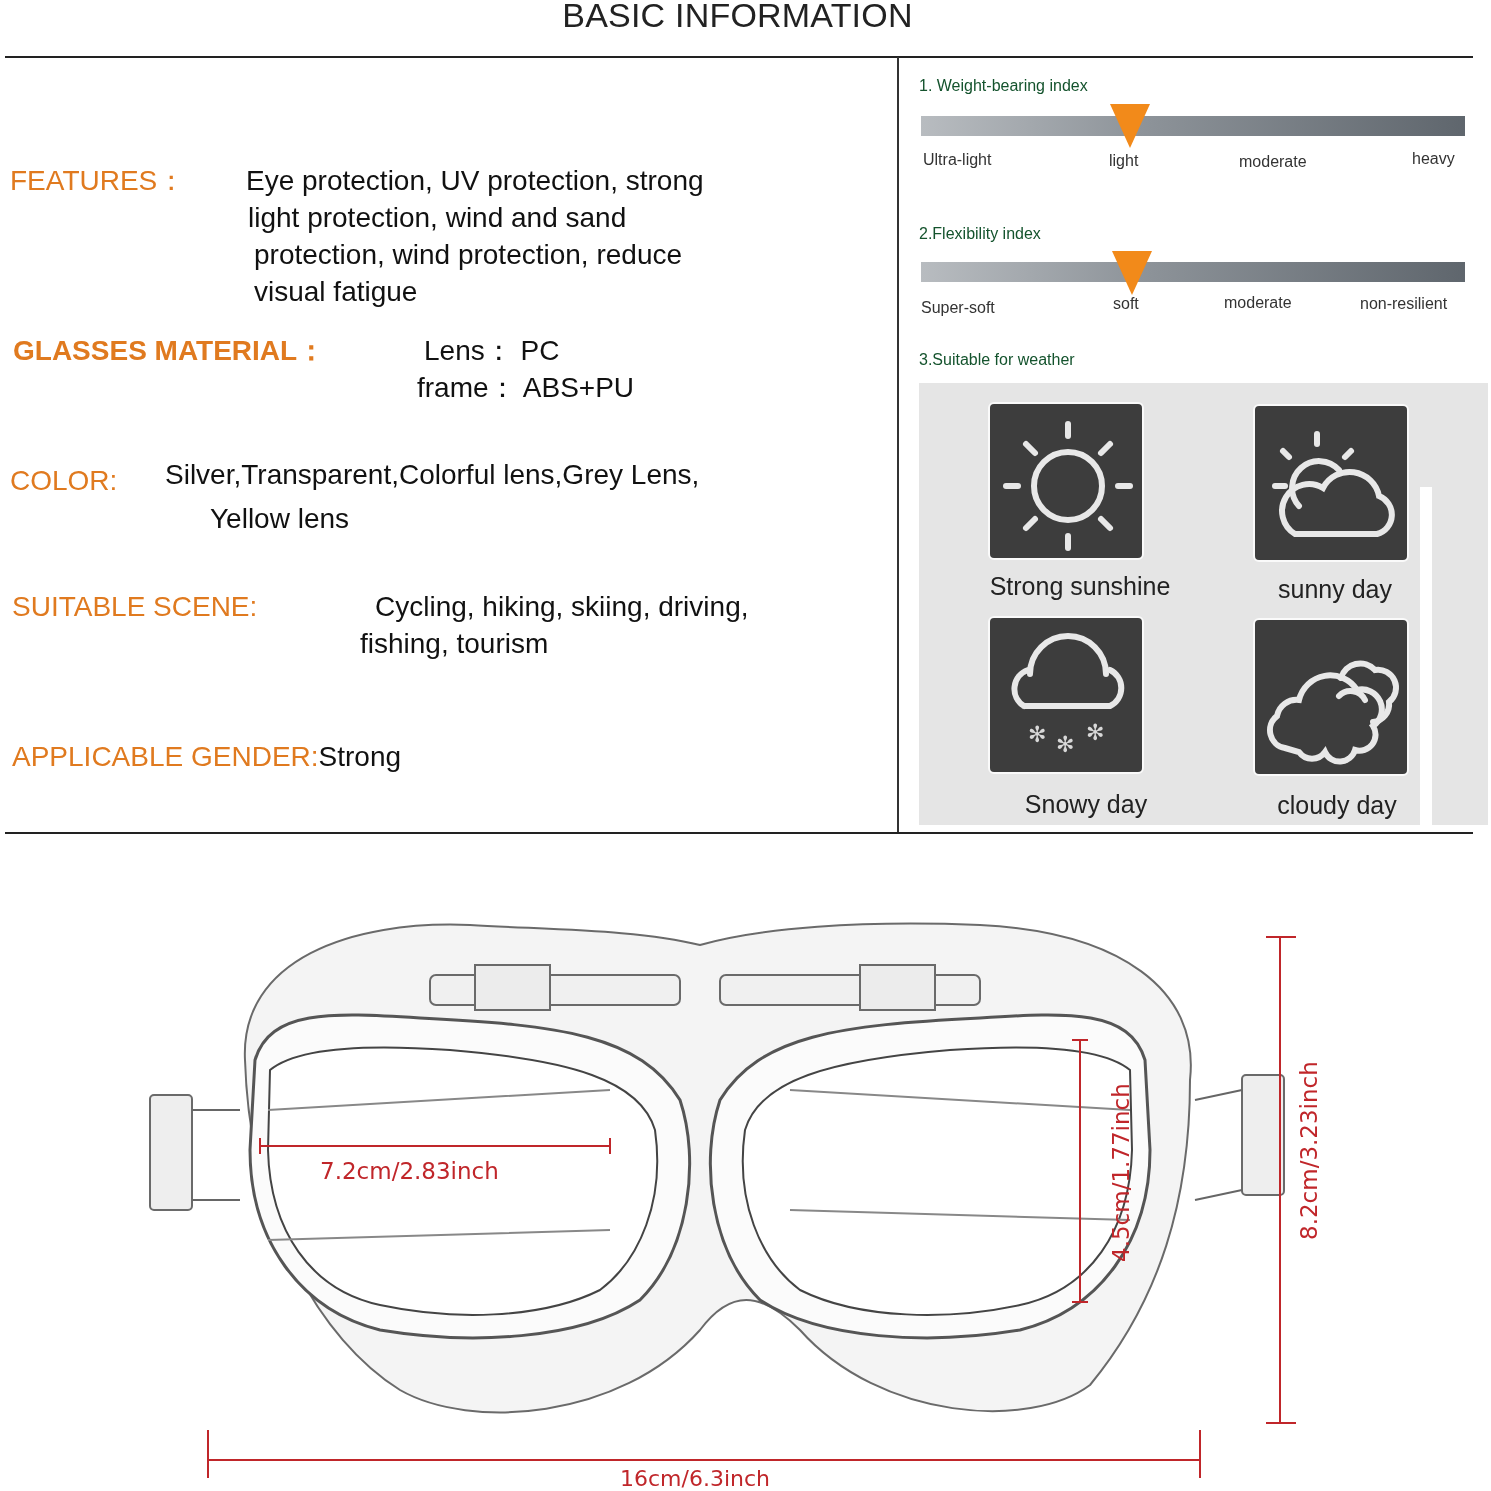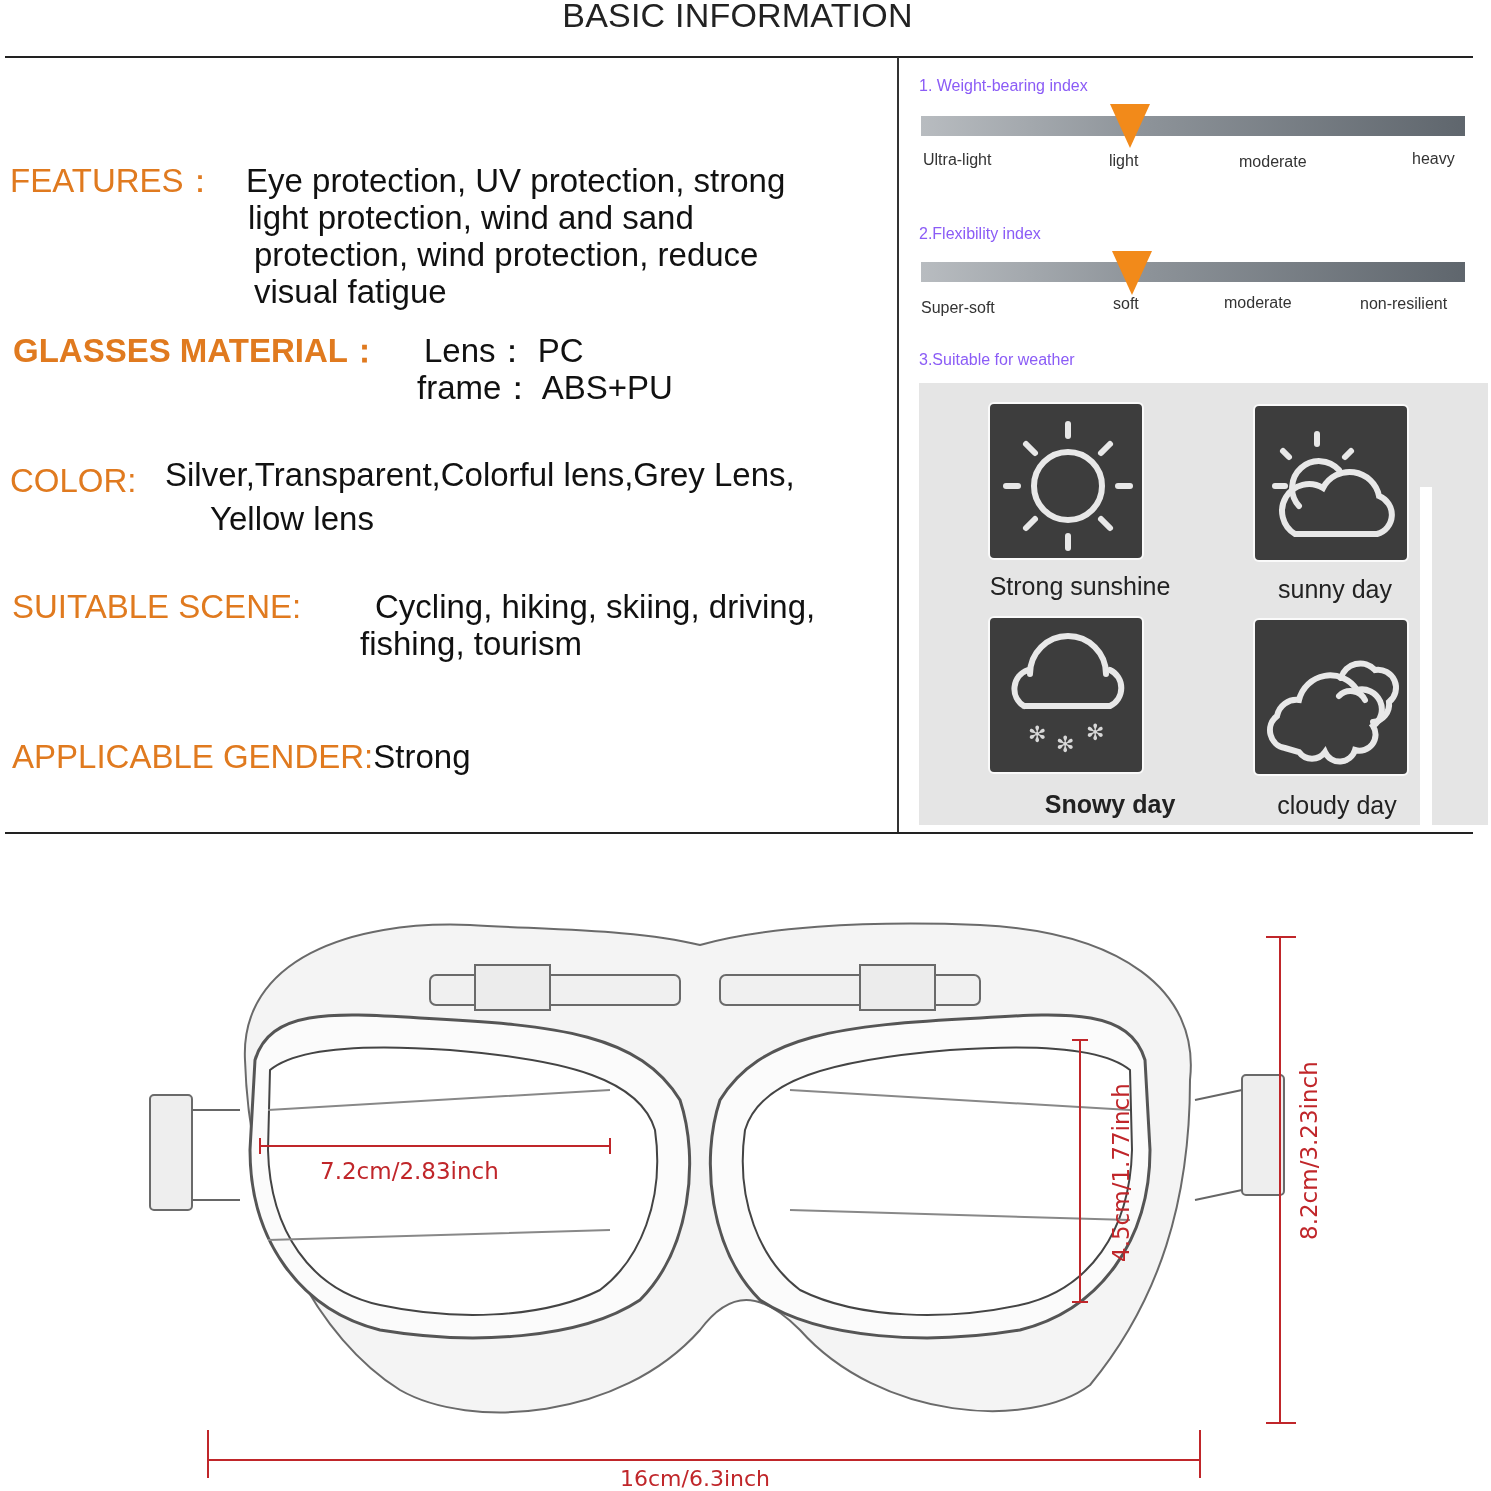--- a/index.html
+++ b/index.html
@@ -5,24 +5,24 @@
   html, body { margin:0; padding:0; background:#fff; }
   body { width:1491px; height:1491px; position:relative; overflow:hidden; font-family:"Liberation Sans", sans-serif; color:#111; }
   .abs { position:absolute; }
   .title { left:0; width:1491px; top:-4px; text-align:center; font-size:34px; color:#222; letter-spacing:0.2px; }
   .title span { display:inline-block; margin-left:-16px; }
   .hr-top { left:5px; top:56px; width:1468px; height:2px; background:#222; }
   .hr-bot { left:5px; top:832px; width:1468px; height:2px; background:#222; }
   .vdiv { left:897px; top:57px; width:2px; height:776px; background:#333; }
 
   .label { color:#e07a1f; }
-  .row { font-size:33px; line-height:37px; }
+  .row { font-size:28px; line-height:37px; }
   .val { color:#111; }
 
-  .idx-title { font-size:16px; color:#8b5cf6; }
+  .idx-title { font-size:16px; color:#14532d; }
   .bar { height:20px; background:linear-gradient(90deg,#b8bcc0 0%, #8e949a 40%, #5f666d 100%); }
   .tick { font-size:16px; color:#333; }
   .marker { width:0; height:0; border-left:20px solid transparent; border-right:20px solid transparent; border-top:44px solid #f28a1a; }
 
   .weather-panel { left:919px; top:383px; width:569px; height:442px; background:#e5e5e5; }
   .wicon { width:156px; height:158px; background:#3d3d3d; border-radius:6px; border:2px solid #fafafa; box-sizing:border-box; }
   .wlabel { font-size:25px; color:#222; text-align:center; }
   .whitebar { left:1420px; top:487px; width:12px; height:345px; background:#fff; }
 
   .dim-text { color:#c0262a; font-family:"DejaVu Sans", sans-serif; }
@@ -116,21 +116,21 @@
       <path d="M34 88 H120 A20 20 0 0 0 120 52 M38 52 A20 20 0 0 0 34 88"></path>
       <path d="M40 56 A38 38 0 0 1 116 56"></path>
     </g>
     <g fill="#d8d8d8" font-size="22" font-family="DejaVu Sans, sans-serif">
       <text x="38" y="124">✻</text>
       <text x="66" y="134">✻</text>
       <text x="96" y="122">✻</text>
     </g>
   </svg>
 </div>
-<div class="abs wlabel" style="left:1000px; top:790px; width:220px;font-weight:bold;">Snowy day</div>
+<div class="abs wlabel" style="left:976px; top:790px; width:220px;">Snowy day</div>
 
 <div class="abs wicon" style="left:1253px; top:618px;">
   <svg width="152" height="154" viewBox="0 0 152 154">
     <g stroke="#e8e8e8" stroke-width="6" stroke-linecap="round" fill="none">
       <path d="M86 58 A20 20 0 0 1 120 50 A18 18 0 0 1 134 82 A18 18 0 0 1 118 102"></path>
       <path d="M30 128 A18 18 0 0 1 22 96 A20 20 0 0 1 44 80 A32 32 0 0 1 102 70 A20 20 0 0 1 118 106 A16 16 0 0 1 100 130 A16 16 0 0 1 70 132 A16 16 0 0 1 44 132 Z"></path>
       <path d="M84 76 A16 16 0 0 1 110 80"></path>
     </g>
   </svg>
 </div>

